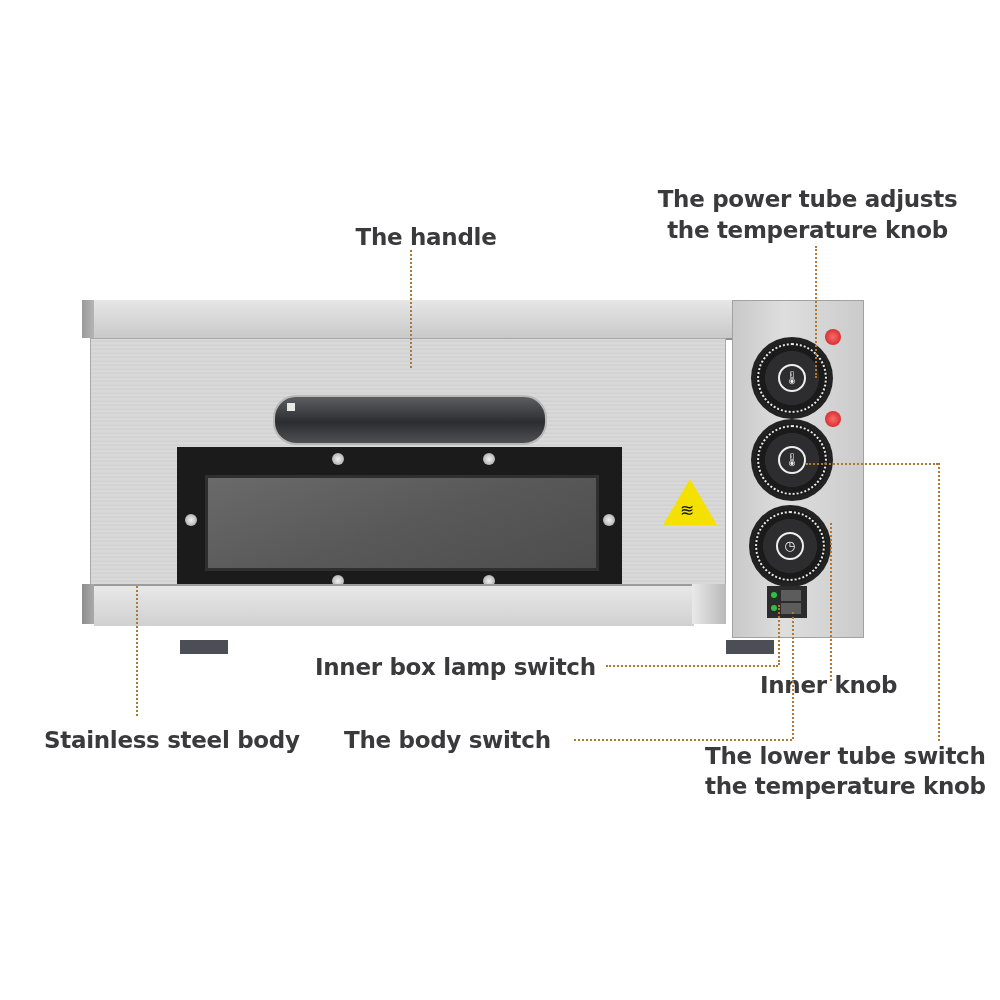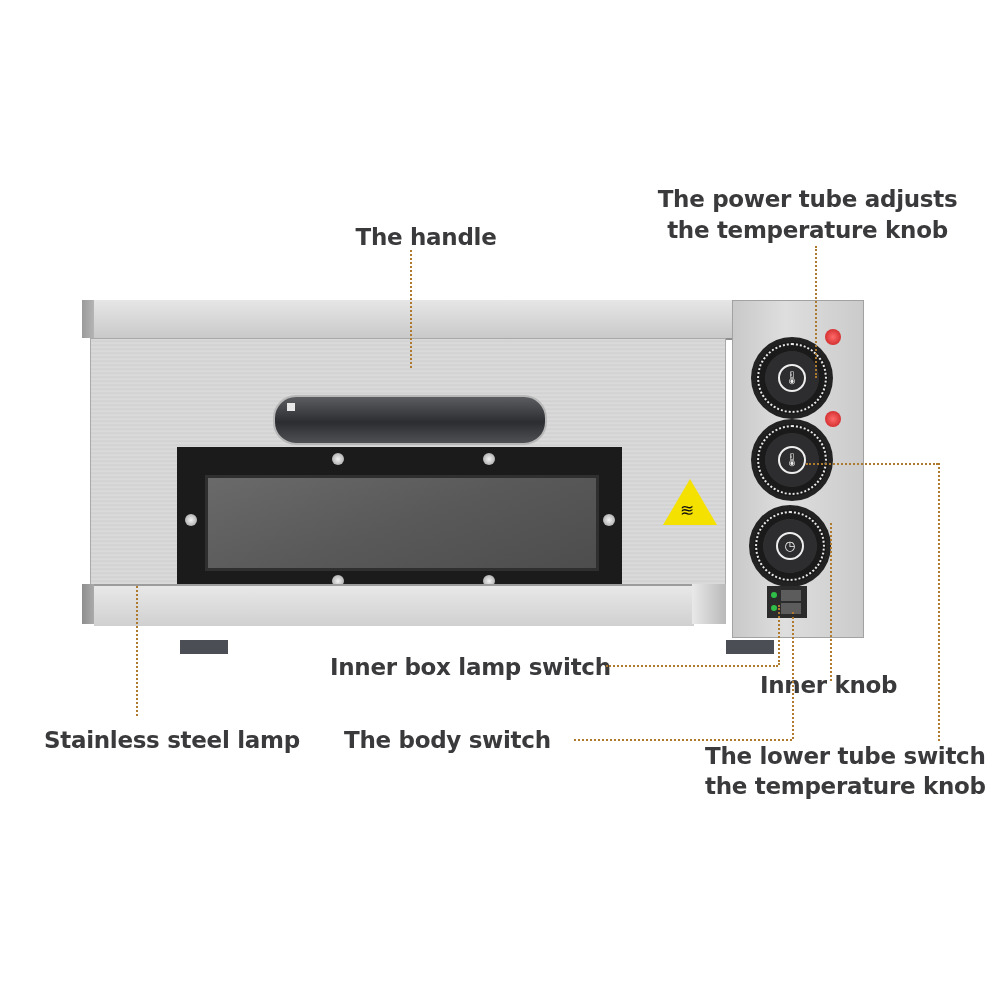--- a/index.html
+++ b/index.html
@@ -76,23 +76,23 @@
     <div class="sw-led" style="top:6px"></div>
     <div class="sw" style="top:4px"></div>
     <div class="sw-led" style="top:19px"></div>
     <div class="sw" style="top:17px"></div>
   </div>
 </div>
 
 <div class="label c" style="left:346px;top:222px;width:160px">The handle</div>
 <div class="label c" style="left:655px;top:184px;width:305px">The power tube adjusts</div>
 <div class="label c" style="left:655px;top:215px;width:305px">the temperature knob</div>
-<div class="label" style="left:330px;top:652px">Inner box lamp switch</div>
+<div class="label" style="left:315px;top:652px">Inner box lamp switch</div>
 <div class="label" style="left:760px;top:670px">Inner knob</div>
-<div class="label" style="left:44px;top:725px">Stainless steel lamp</div>
+<div class="label" style="left:44px;top:725px">Stainless steel body</div>
 <div class="label" style="left:344px;top:725px">The body switch</div>
 <div class="label" style="left:705px;top:741px">The lower tube switch</div>
 <div class="label" style="left:705px;top:771px">the temperature knob</div>
 
 <div class="lead-v" style="left:410px;top:250px;height:118px"></div>
 <div class="lead-v" style="left:815px;top:246px;height:132px"></div>
 <div class="lead-h" style="left:806px;top:463px;width:132px"></div>
 <div class="lead-v" style="left:938px;top:463px;height:278px"></div>
 <div class="lead-v" style="left:830px;top:523px;height:158px"></div>
 <div class="lead-v" style="left:778px;top:605px;height:60px"></div>

